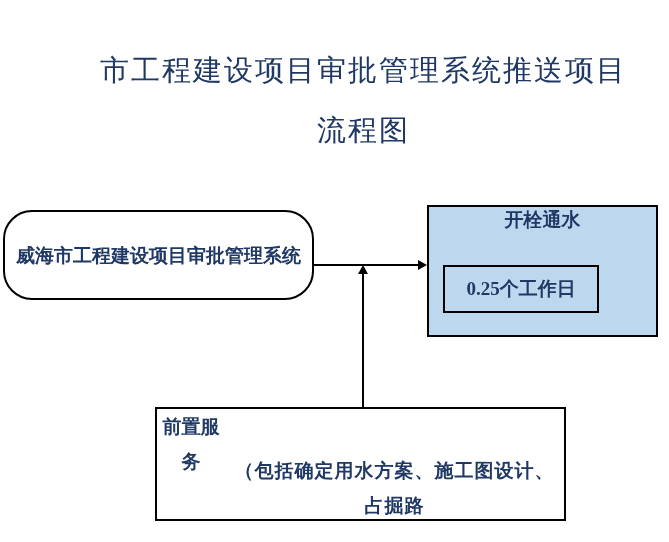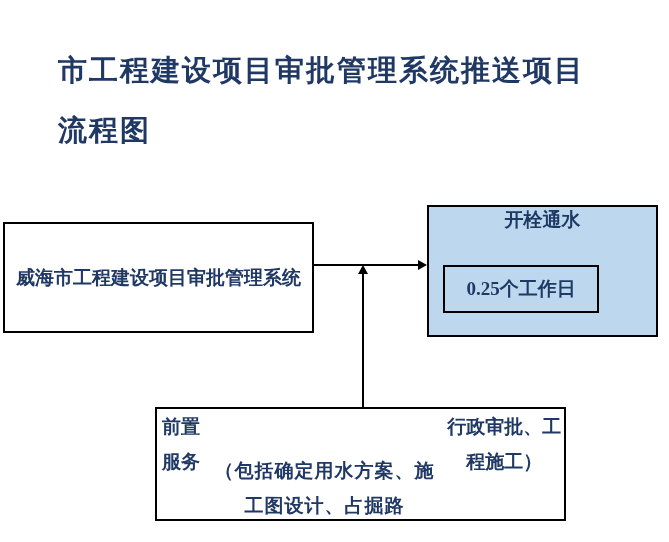--- a/index.html
+++ b/index.html
@@ -14,46 +14,47 @@
     background: #ffffff;
     font-family: "Liberation Serif", serif;
     color: var(--text, #1F3864);
     overflow: hidden;
   }
   .title {
     position: absolute;
     left: 58px;
     top: 40px;
     width: 611px;
-    text-align: left;
+    text-align: center;
     font-size: 29px;
-    font-weight: bold;
+    font-weight: normal;
     line-height: 60px;
     letter-spacing: 2px;
     color: var(--text, #1F3864);
   }
   .box {
     position: absolute;
     box-sizing: border-box;
     border: 2px solid var(--border, #000000);
     font-size: 19px;
     font-weight: bold;
     text-align: center;
     color: var(--text, #1F3864);
   }
   .source-box {
     left: 3px;
-    top: 222px;
+    top: 210px;
     width: 311px;
-    height: 111px;
+    height: 90px;
     background: #ffffff;
     display: flex;
     flex-direction: column;
     justify-content: center;
     line-height: 37px;
+    border-radius: 29px;
   }
   .result-box {
     left: 427px;
     top: 205px;
     width: 231px;
     height: 132px;
     background: var(--result-box-fill, #BDD7EE);
   }
   .result-title {
     margin-top: 0;
@@ -145,16 +146,15 @@
   <div class="box result-box">
     <div class="result-title">开栓通水</div>
     <div class="duration-box">
       <span>0.25个工作日</span>
     </div>
   </div>
 
   <div class="box pre-service-box">
     <div>前置服务</div>
     <div class="wide-line">（包括确定用水方案、施工图设计、占掘路</div>
-    <div>行政审批、工程施工）</div>
   </div>
 
 </div>
 
 </body></html>

